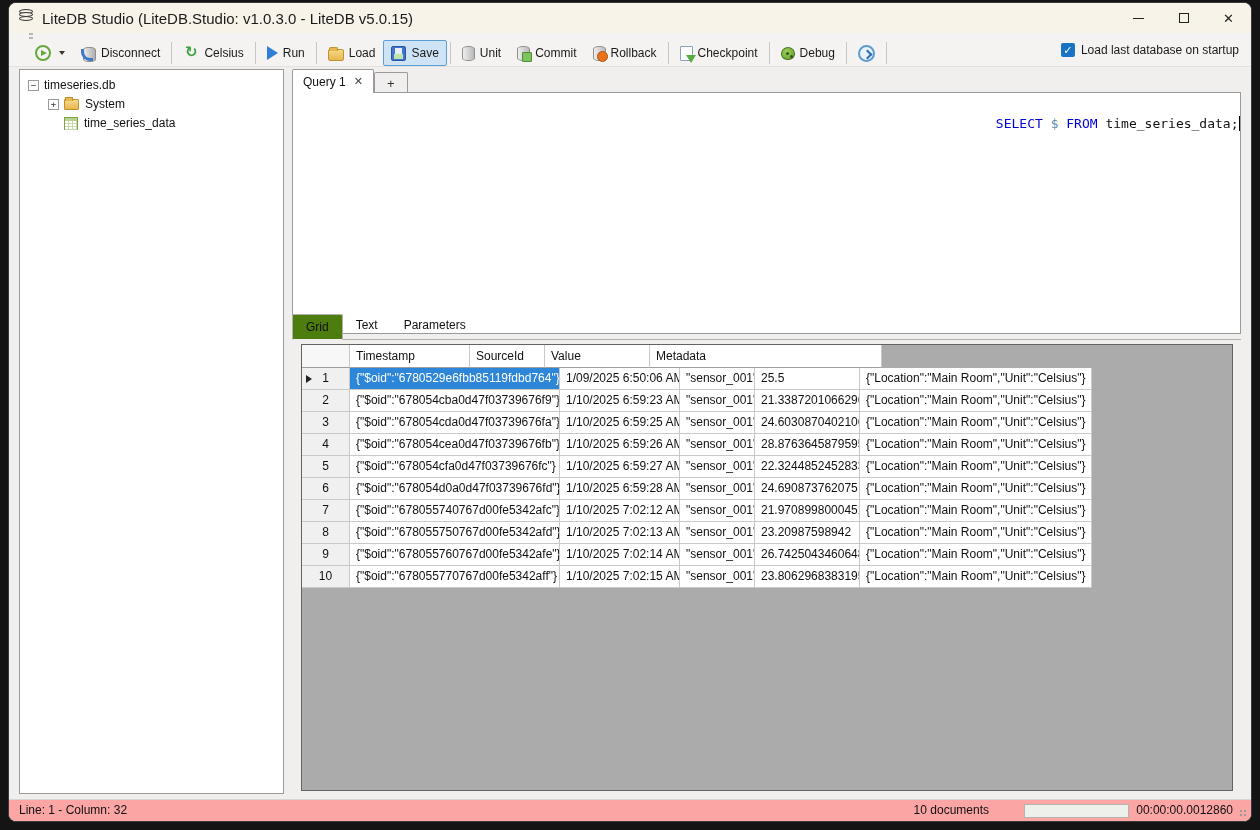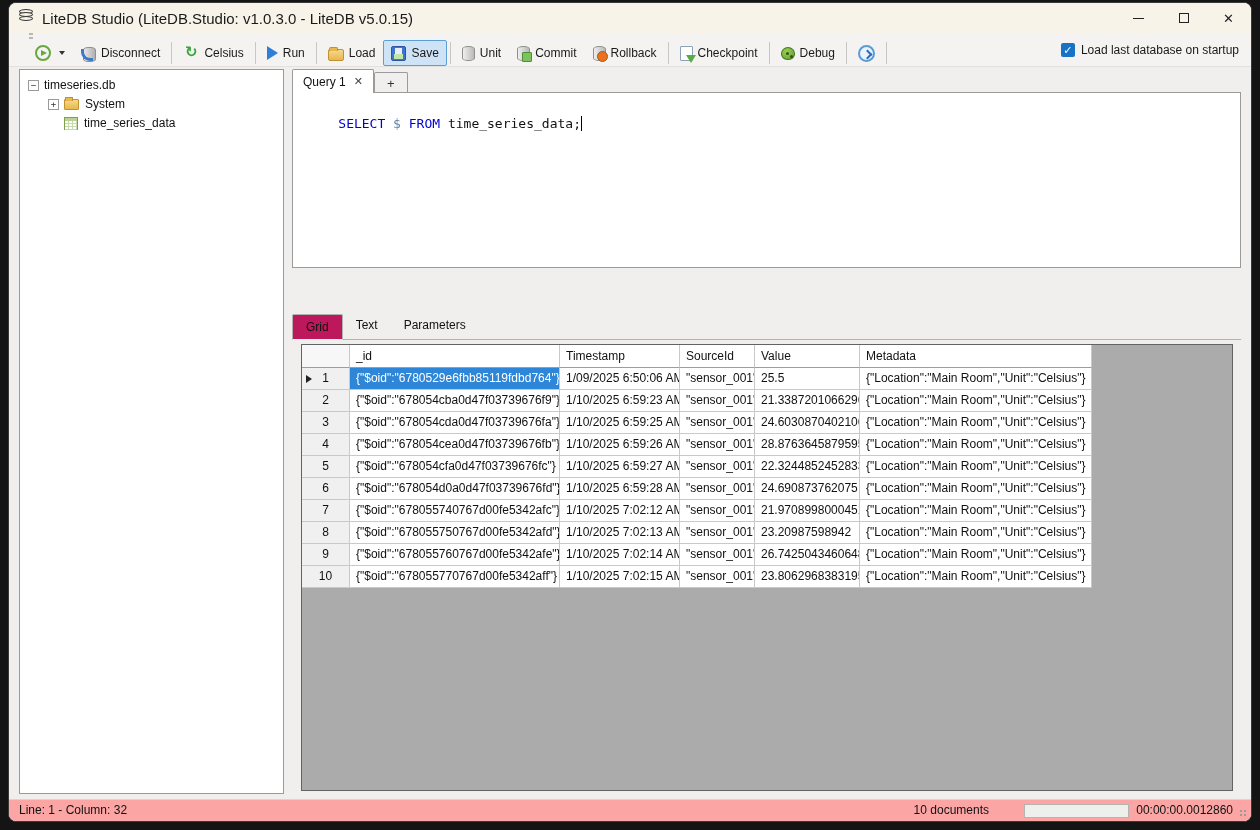--- a/index.html
+++ b/index.html
@@ -93,31 +93,31 @@
       background:repeating-linear-gradient(180deg,transparent 0 2px,#c8d9ae 2px 3px),
                  repeating-linear-gradient(90deg,transparent 0 3px,#c8d9ae 3px 4px); }
 
   
   .qtab-strip { position:absolute; left:283px; top:66px; height:24px; display:flex; align-items:flex-end; }
   .qtab { display:flex; align-items:center; gap:8px; font-size:12px; color:#111; padding:4px 10px;
           border:1px solid #9a9a9a; border-bottom:none; background:#f0efed; height:24px; border-radius:2px 2px 0 0; }
   .qtab.active { background:#fff; position:relative; z-index:2; }
   .qtab-close { font-size:11px; color:#444; }
   .qtab.add { width:34px; justify-content:center; height:21px; font-size:13px; color:#333; }
-  .editor { position:absolute; left:283px; top:89px; width:949px; height:176px; background:#fff;
+  .editor { position:absolute; left:283px; top:89px; width:949px; height:242px; background:#fff;
             border:1px solid #9a9a9a; padding:8px 0 0 14px; font-family:"DejaVu Sans Mono","Liberation Mono",monospace;
-            font-size:13px; white-space:pre; }
+            font-size:13px; white-space:pre;text-align:right; }
   .tok-keyword { color:#0000d8; } .tok-param { color:#5f87ad; } .tok-plain { color:#111; }
   .caret { display:inline-block; width:1.5px; height:15px; background:#000; vertical-align:-3px; }
 
   
   .rtab-strip { position:absolute; left:283px; top:310px; width:949px; height:27px; display:flex; align-items:flex-end;
                 border-bottom:1px solid #b3b1ae; }
   .rtab { font-size:12px; color:#111; padding:5px 13px; height:26px; }
-  .rtab.active { border:1px solid #b3b1ae; border-bottom:1px solid #f0efed; background:#be185d;
+  .rtab.active { border:1px solid #b3b1ae; border-bottom:1px solid #f0efed; background:#4d7c0f;
                  border-radius:2px 2px 0 0; margin-bottom:-1px; position:relative; z-index:2; }
 
   
   .grid-wrap { position:absolute; left:292px; top:341px; width:932px; height:447px; background:#ababab;
                border:1px solid #636363; overflow:hidden; }
   .grow { display:flex; }
   .gcell { flex:none; height:22px; line-height:21px; font-size:12px; color:#111; background:#fff;
            border-right:1px solid #c9c9c9; border-bottom:1px solid #c9c9c9; padding:0 4px 0 6px;
            white-space:nowrap; overflow:hidden; }
   .ghead .gcell { height:23px; line-height:22px; background:#fff; border-bottom:1px solid #9d9d9d; }
@@ -266,21 +266,20 @@
 
   <div class="rtab-strip" id="rtab-strip">
       <span class="rtab active">Grid</span>
       <span class="rtab">Text</span>
       <span class="rtab">Parameters</span>
     </div>
 
   <div class="grid-wrap" id="grid-wrap">
       <div class="grow ghead">
         <div class="gcell c0"></div>
-        <div class="gcell c1">_id</div>
         <div class="gcell c2">Timestamp</div>
         <div class="gcell c3">SourceId</div>
         <div class="gcell c4">Value</div>
         <div class="gcell c5">Metadata</div>
       </div>
       <div class="grow">
         <div class="gcell c0"><span class="row-arrow"></span><span>1</span></div>
         <div class="gcell c1 sel"><span>{"$oid":"6780529e6fbb85119fdbd764"}</span></div>
         <div class="gcell c2"><span>1/09/2025 6:50:06 AM</span></div>
         <div class="gcell c3"><span>"sensor_001"</span></div>

